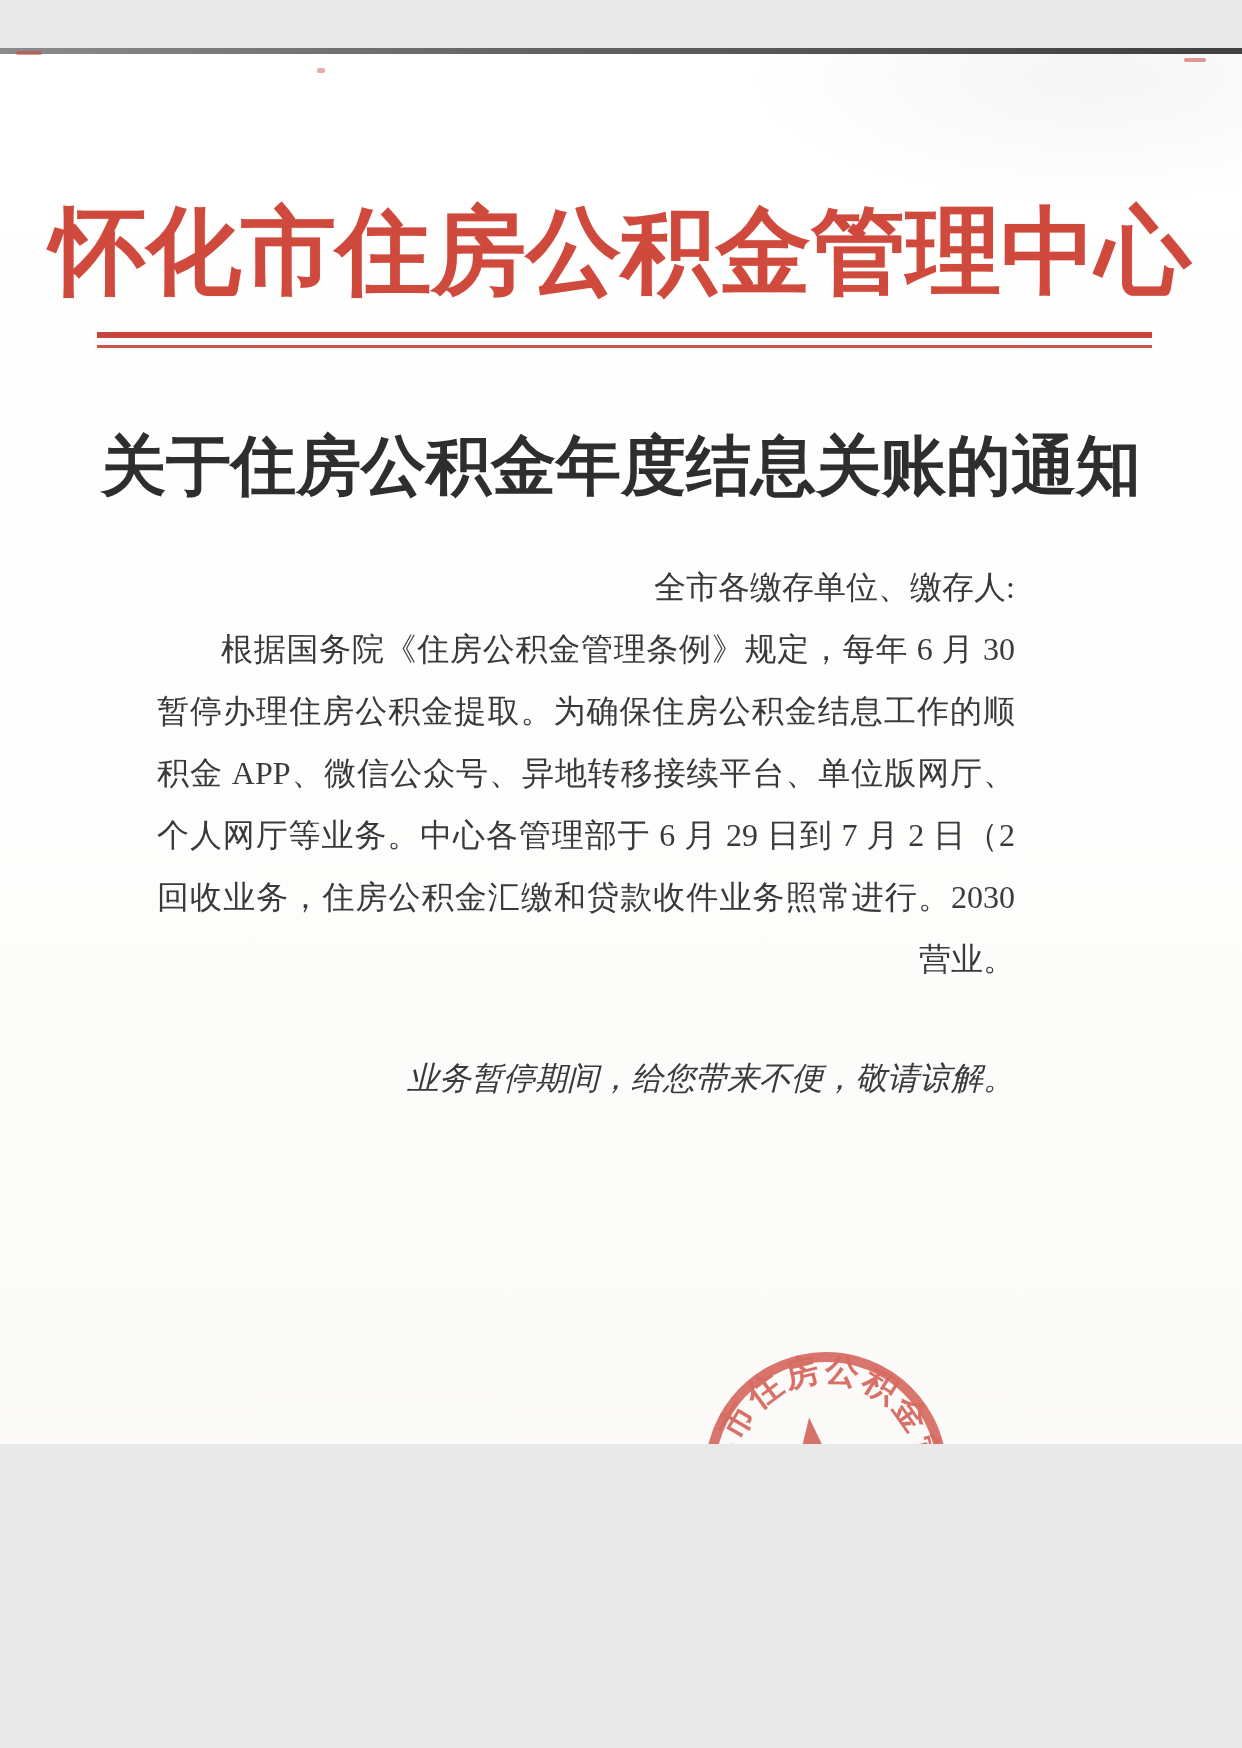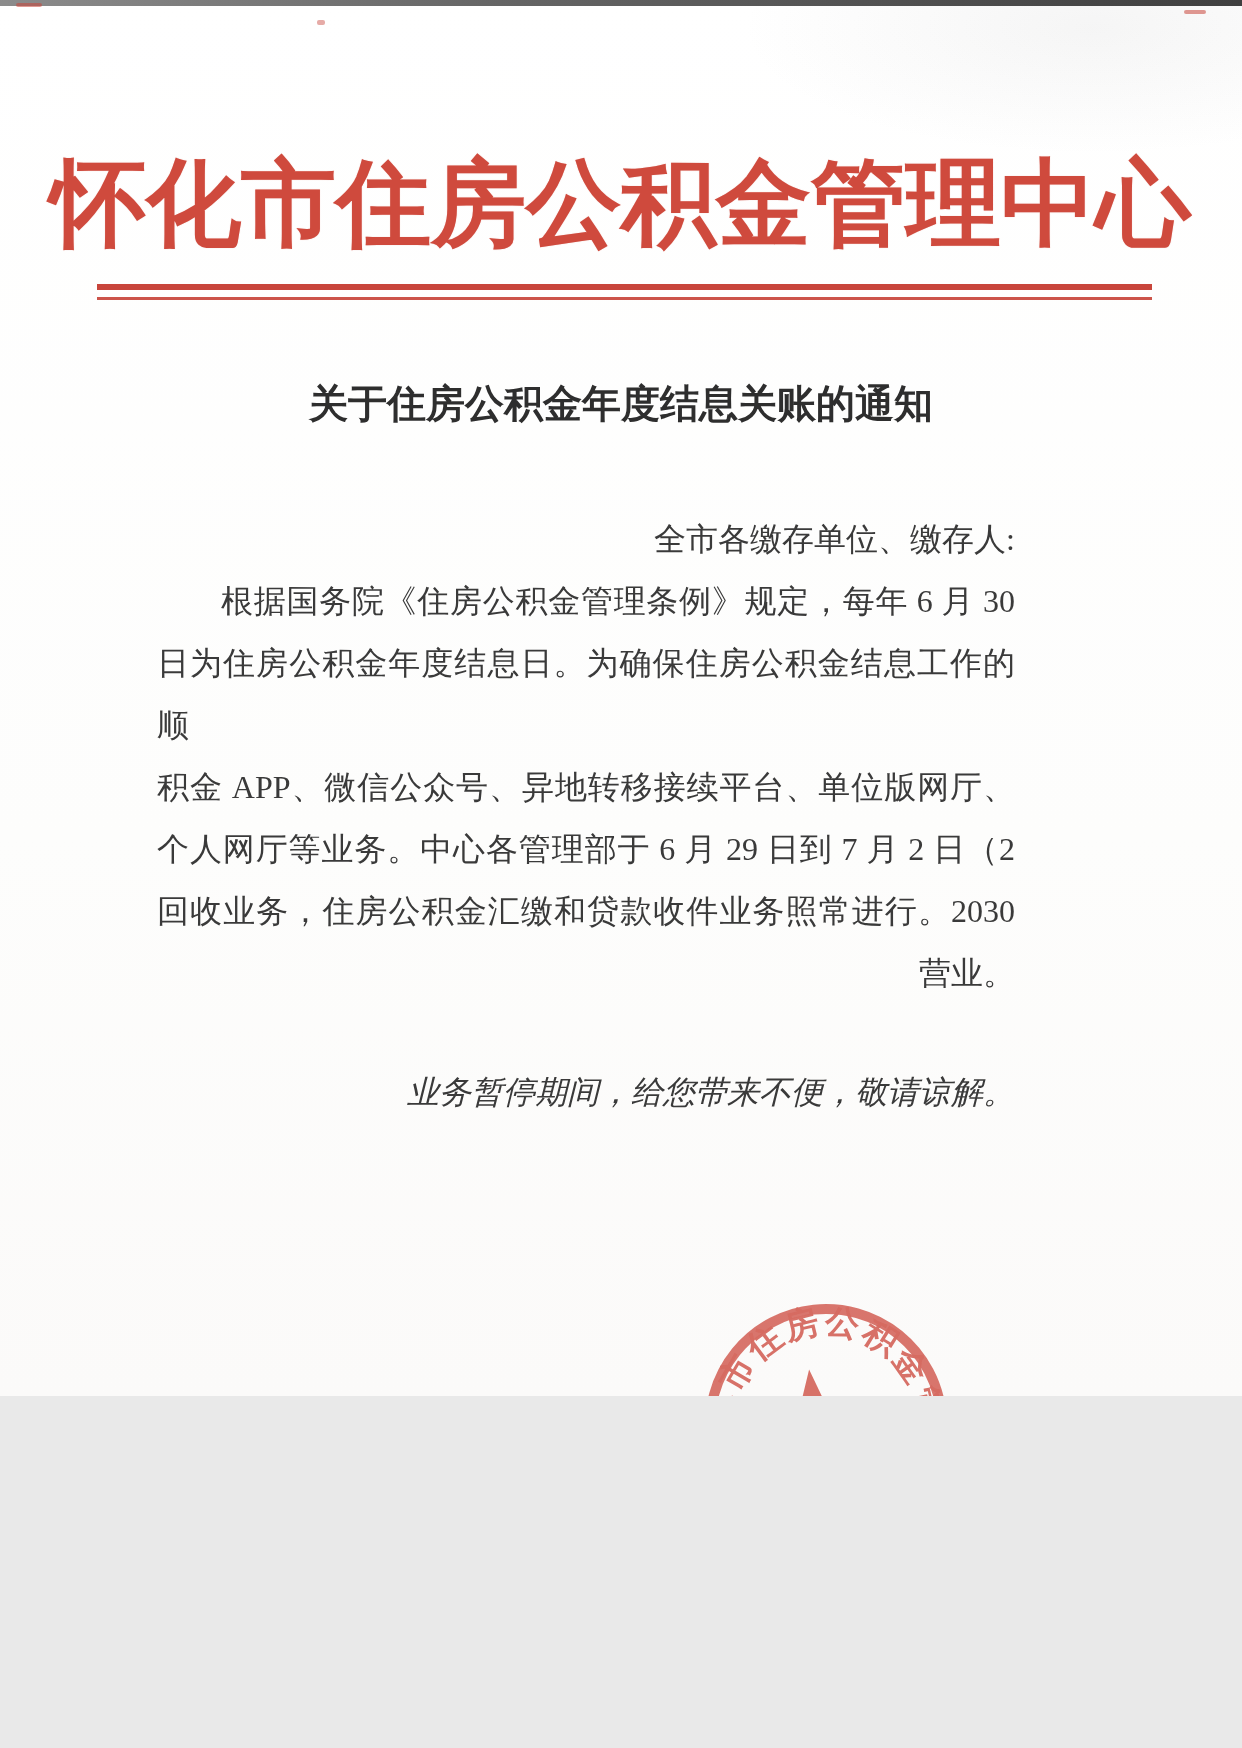--- a/index.html
+++ b/index.html
@@ -13,20 +13,21 @@
   body{
     width:1242px;height:1748px;
     background:#e9e9e9;
     font-family:"Liberation Serif","DejaVu Serif",serif;
   }
   .page{
     position:relative;width:1242px;height:1396px;overflow:hidden;
     background:
       radial-gradient(ellipse 500px 180px at 88% 2%, rgba(160,160,160,.10), transparent 70%),
       linear-gradient(180deg,#ffffff 0%, #fdfdfc 60%, #fbfaf9 100%);
+    margin-top: 48px;
   }
   .top-edge{
     position:absolute;top:0;left:0;right:0;height:6px;
     background:linear-gradient(90deg,#777 0%,#4a4a4a 40%,#303030 75%,#1f1f1f 100%);
     opacity:.85;
   }
   .tick{position:absolute;background:var(--rule-red,#c8453b);border-radius:2px;}
   .tick.t1{left:16px;top:3px;width:26px;height:4px;opacity:.55;}
   .tick.t2{left:317px;top:20px;width:8px;height:5px;opacity:.45;}
   .tick.t3{left:1184px;top:10px;width:22px;height:4px;opacity:.55;}
@@ -39,21 +40,21 @@
     text-shadow:0 0 1px rgba(207,74,61,.35);
   }
   .rule{position:absolute;left:97px;width:1055px;background:var(--rule-red,#c8453b);}
   .rule.r1{top:284px;height:6px;}
   .rule.r2{top:297px;height:3px;opacity:.92;}
   .rule.r3{top:1605px;height:3px;opacity:.92;}
   .rule.r4{top:1616px;height:6px;}
 
   .doc-title{
     position:absolute;top:383px;left:0;width:100%;
-    text-align:center;font-size:39px;line-height:1.1;font-weight:bold;
+    text-align:center;font-size:65px;line-height:1.1;font-weight:bold;
     color:var(--ink,#2e2e2e);letter-spacing:0px;white-space:nowrap;
   }
 
   .content{
     position:absolute;left:157px;top:508px;width:858px;
     font-size:32px;line-height:62px;color:var(--text,#3a3a3a);
   }
   .content .line{min-height:62px;text-align:right;}
   .content .indent{text-indent:2em;}
   .content .fill{text-align:justify;text-align-last:justify;}
@@ -91,21 +92,21 @@
   <div class="letterhead">怀化市住房公积金管理中心</div>
   <div class="rule r1"></div>
   <div class="rule r2"></div>
 
   <div class="doc-title">关于住房公积金年度结息关账的通知</div>
 
   <div class="content">
     <div class="line">全市各缴存单位、缴存人:</div>
     <div>
         <div class="line indent fill">根据国务院《住房公积金管理条例》规定，每年 6 月 30</div>
-        <div class="line fill">日为住房公积金年度结息日。为确保住房公积金结息工作的顺</div>
+        <div class="line fill">暂停办理住房公积金提取。为确保住房公积金结息工作的顺</div>
         <div class="line fill">积金 APP、微信公众号、异地转移接续平台、单位版网厅、</div>
         <div class="line fill">个人网厅等业务。中心各管理部于 6 月 29 日到 7 月 2 日（2</div>
         <div class="line fill">回收业务，住房公积金汇缴和贷款收件业务照常进行。2030</div>
         <div class="line">营业。</div>
       </div>
     <div class="line indent closing">业务暂停期间，给您带来不便，敬请谅解。</div>
   </div>
 
   <div class="signature">怀化市住房公积金管理中心</div>
   <div class="date">2023 年 6 月 20 日</div>

